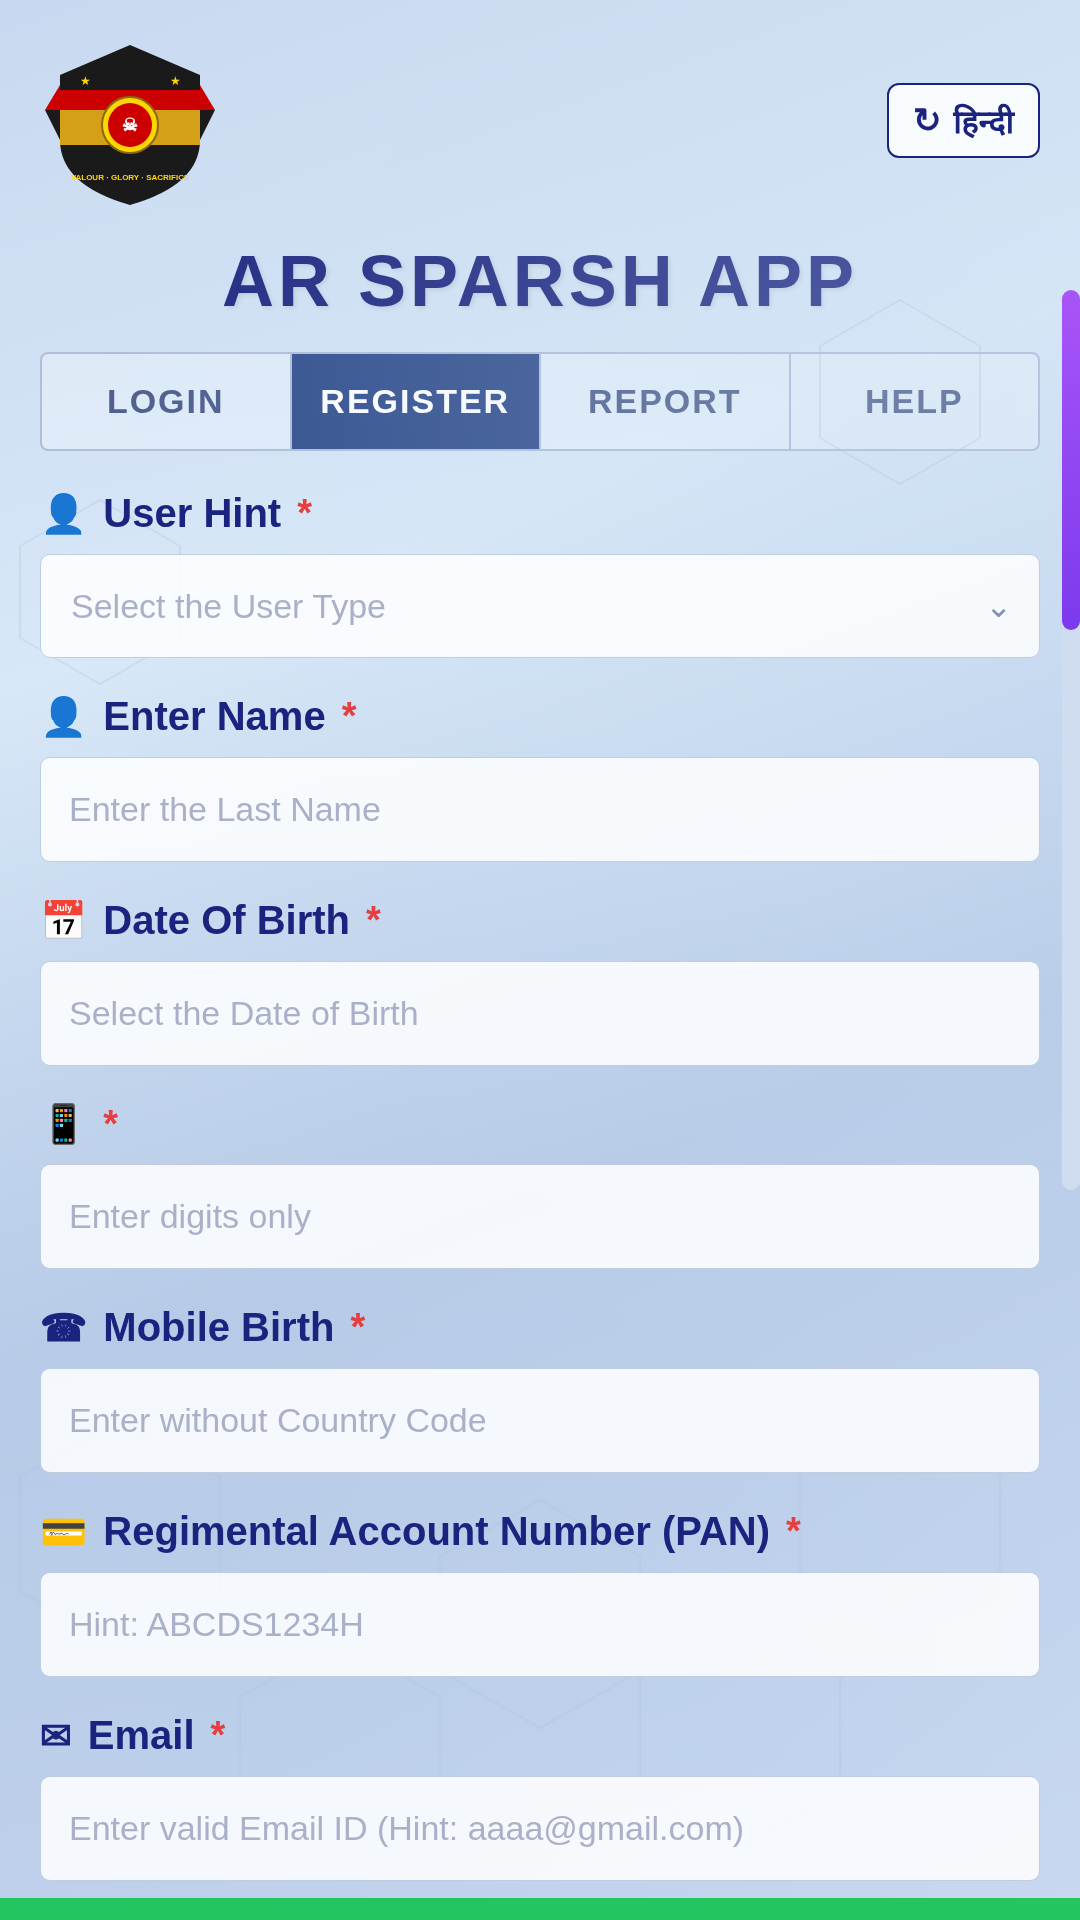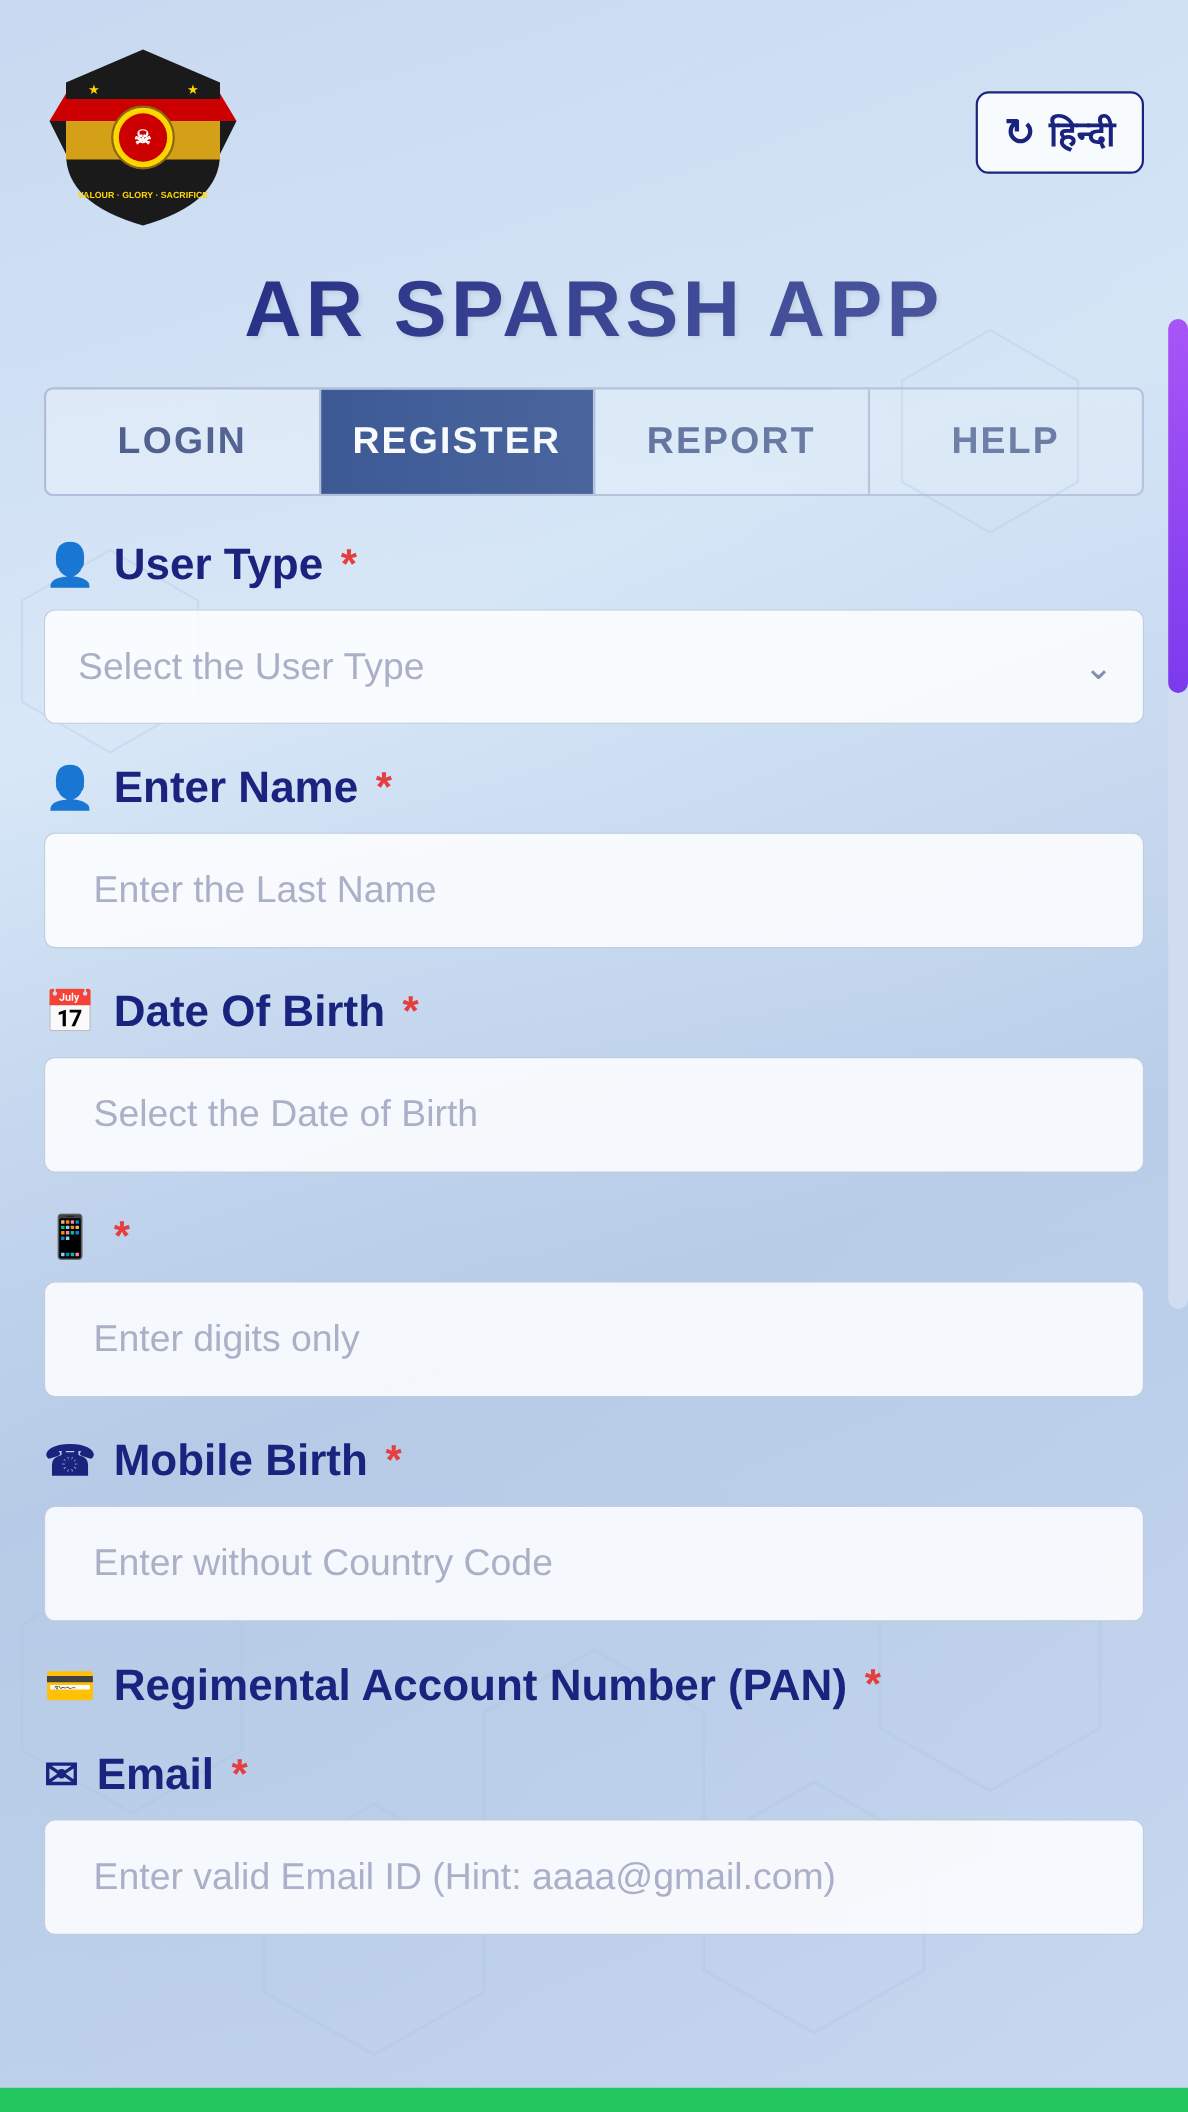--- a/index.html
+++ b/index.html
@@ -162,21 +162,21 @@
       color: #1a237e;
     }
 
     .required-star {
       color: #e53e3e;
       font-size: 38px;
     }
 
     .field-input {
       width: 100%;
-      padding: 32px 44px;
+      padding: 32px 28px;
       border: 1.5px solid #c0cce0;
       border-radius: 10px;
       background: rgba(255,255,255,0.85);
       font-size: 34px;
       color: #3b82f6;
       outline: none;
       appearance: none;
       -webkit-appearance: none;
     }
 
@@ -288,21 +288,21 @@
   <div class="nav-tab">
     <span>HELP</span>
   </div>
 </div>
 
 <div class="form-container">
 
   <div class="form-section">
     <div class="field-label">
       <span class="icon">👤</span>
-      <span>User Type</span>
+      <span>User Hint</span>
       <span class="required-star">*</span>
     </div>
     <div class="select-wrapper">
       <select class="field-input">
         <option value="" disabled="" selected="">Select the User Type</option>
       </select>
       <span class="select-chevron">⌄</span>
     </div>
   </div>
 
@@ -340,20 +340,21 @@
     </div>
     <input type="text" class="field-input" placeholder="Enter without Country Code" style="">
   </div>
 
   <div class="form-section">
     <div class="field-label">
       <span class="icon">💳</span>
       <span>Regimental Account Number (PAN)</span>
       <span class="required-star">*</span>
     </div>
+    <input type="text" class="field-input" placeholder="Hint: ABCDS1234H" style="">
   </div>
 
   <div class="form-section">
     <div class="field-label">
       <span class="icon">✉</span>
       <span>Email</span>
       <span class="required-star">*</span>
     </div>
     <input type="text" class="field-input" placeholder="Enter valid Email ID (Hint: aaaa@gmail.com)" style="">
   </div>

